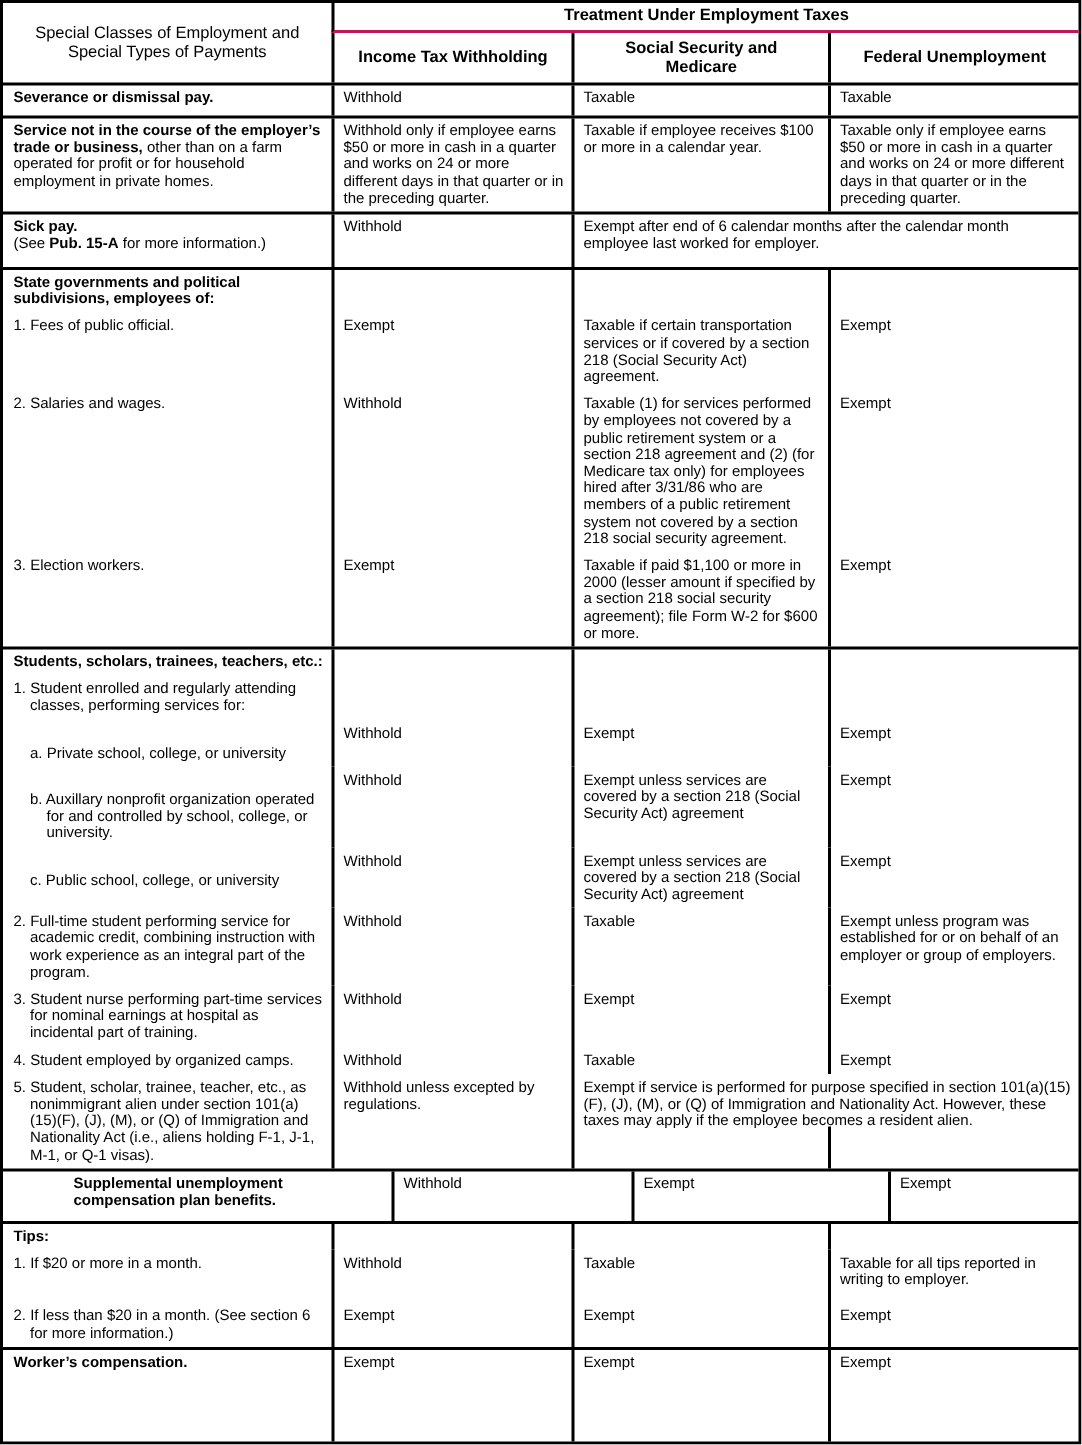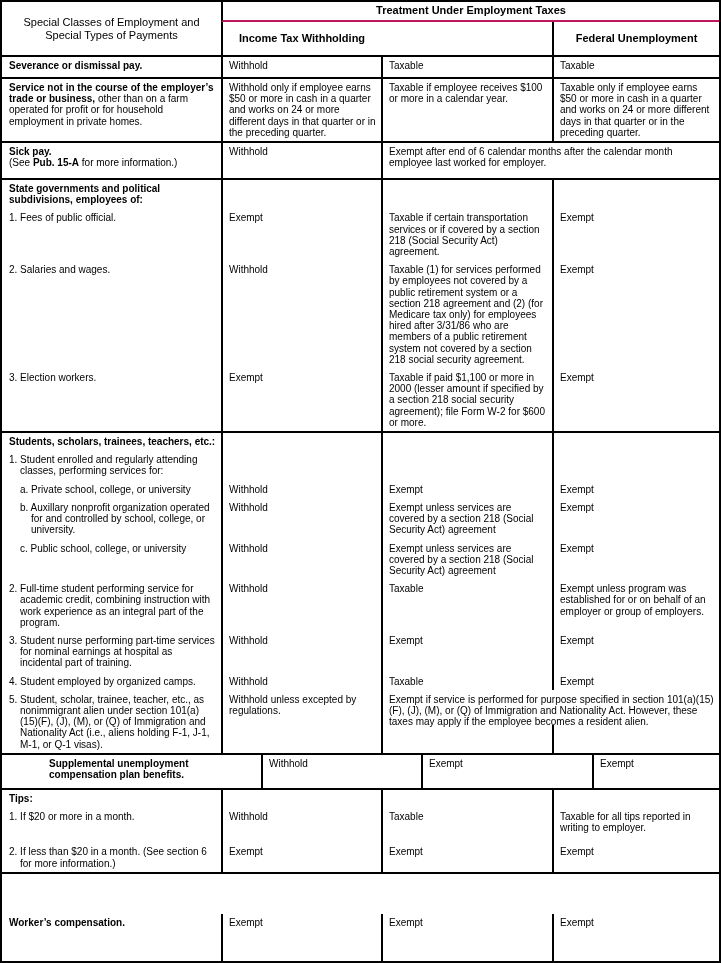--- a/index.html
+++ b/index.html
@@ -14,21 +14,21 @@
     flex-direction: column;
     font-size: 10px;
     line-height: 11.2px;
   }
 
   .sec {
     display: grid;
     grid-template-columns: 219px 160px 171px 167px;
     border-bottom: 2px solid #000;
   }
-  .sec:last-child { border-bottom: none; flex: 1; margin-top: 40px; }
+  .sec:last-child { border-bottom: none; flex: 1; }
 
   .row { display: contents; }
 
   .cell { padding: 3px 5px 3px 7px; }
   .c2, .c3, .c4, .c34 { border-left: 2px solid #000; padding: 3px 4px 3px 6px; }
   .c34 { grid-column: span 2; position: relative; }
   .c34.partial::after {
     content: "";
     position: absolute;
     left: 169px;
@@ -37,21 +37,21 @@
     height: 28px;
     background: #000;
   }
 
   .row + .row > .cell { padding-top: 4px; }
   .row.gap > .cell { padding-top: 10px; }
 
   .b { font-weight: bold; }
 
   .li { padding-left: 11px; text-indent: -11px; }
-  .li.sub { margin-left: 11px; }
+  .li.sub { margin-left: 11px; margin-top: 13px; }
 
   
   .sec.head { grid-template-rows: 20px 33px; }
   .hc1 {
     grid-column: 1; grid-row: 1 / 3;
     display: flex; align-items: center; justify-content: center;
     text-align: center; font-weight: normal; font-size: 11px; line-height: 13px;
     padding: 0 6px;
   }
   .htreat {
@@ -80,20 +80,21 @@
 </style>
 </head>
 <body>
 
 <div class="table">
 
   <div class="sec head">
     <div class="hc1">Special Classes of Employment and Special Types of Payments</div>
     <div class="htreat">Treatment Under Employment Taxes</div>
     <div class="hsub s1">Income Tax Withholding</div>
+    <div class="hsub s2">Social Security and Medicare</div>
     <div class="hsub s3">Federal Unemployment</div>
   </div>
 
   <div class="sec sec-severance">
     <div class="row">
       <div class="cell c1 b">Severance or dismissal pay.</div>
       <div class="cell c2">Withhold</div>
       <div class="cell c3">Taxable</div>
       <div class="cell c4">Taxable</div>
     </div>

